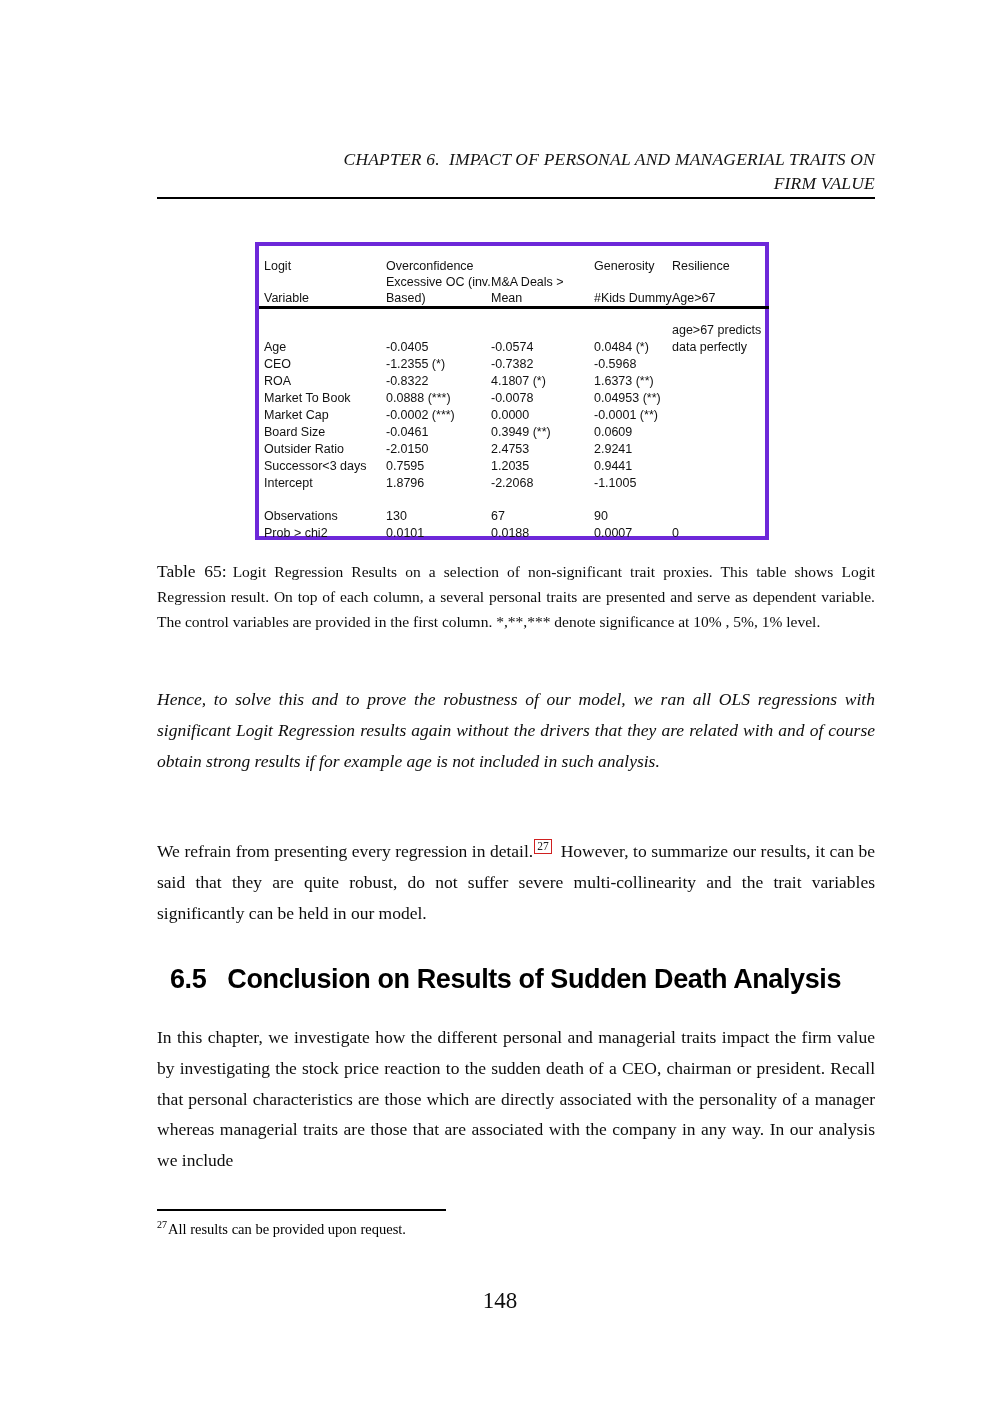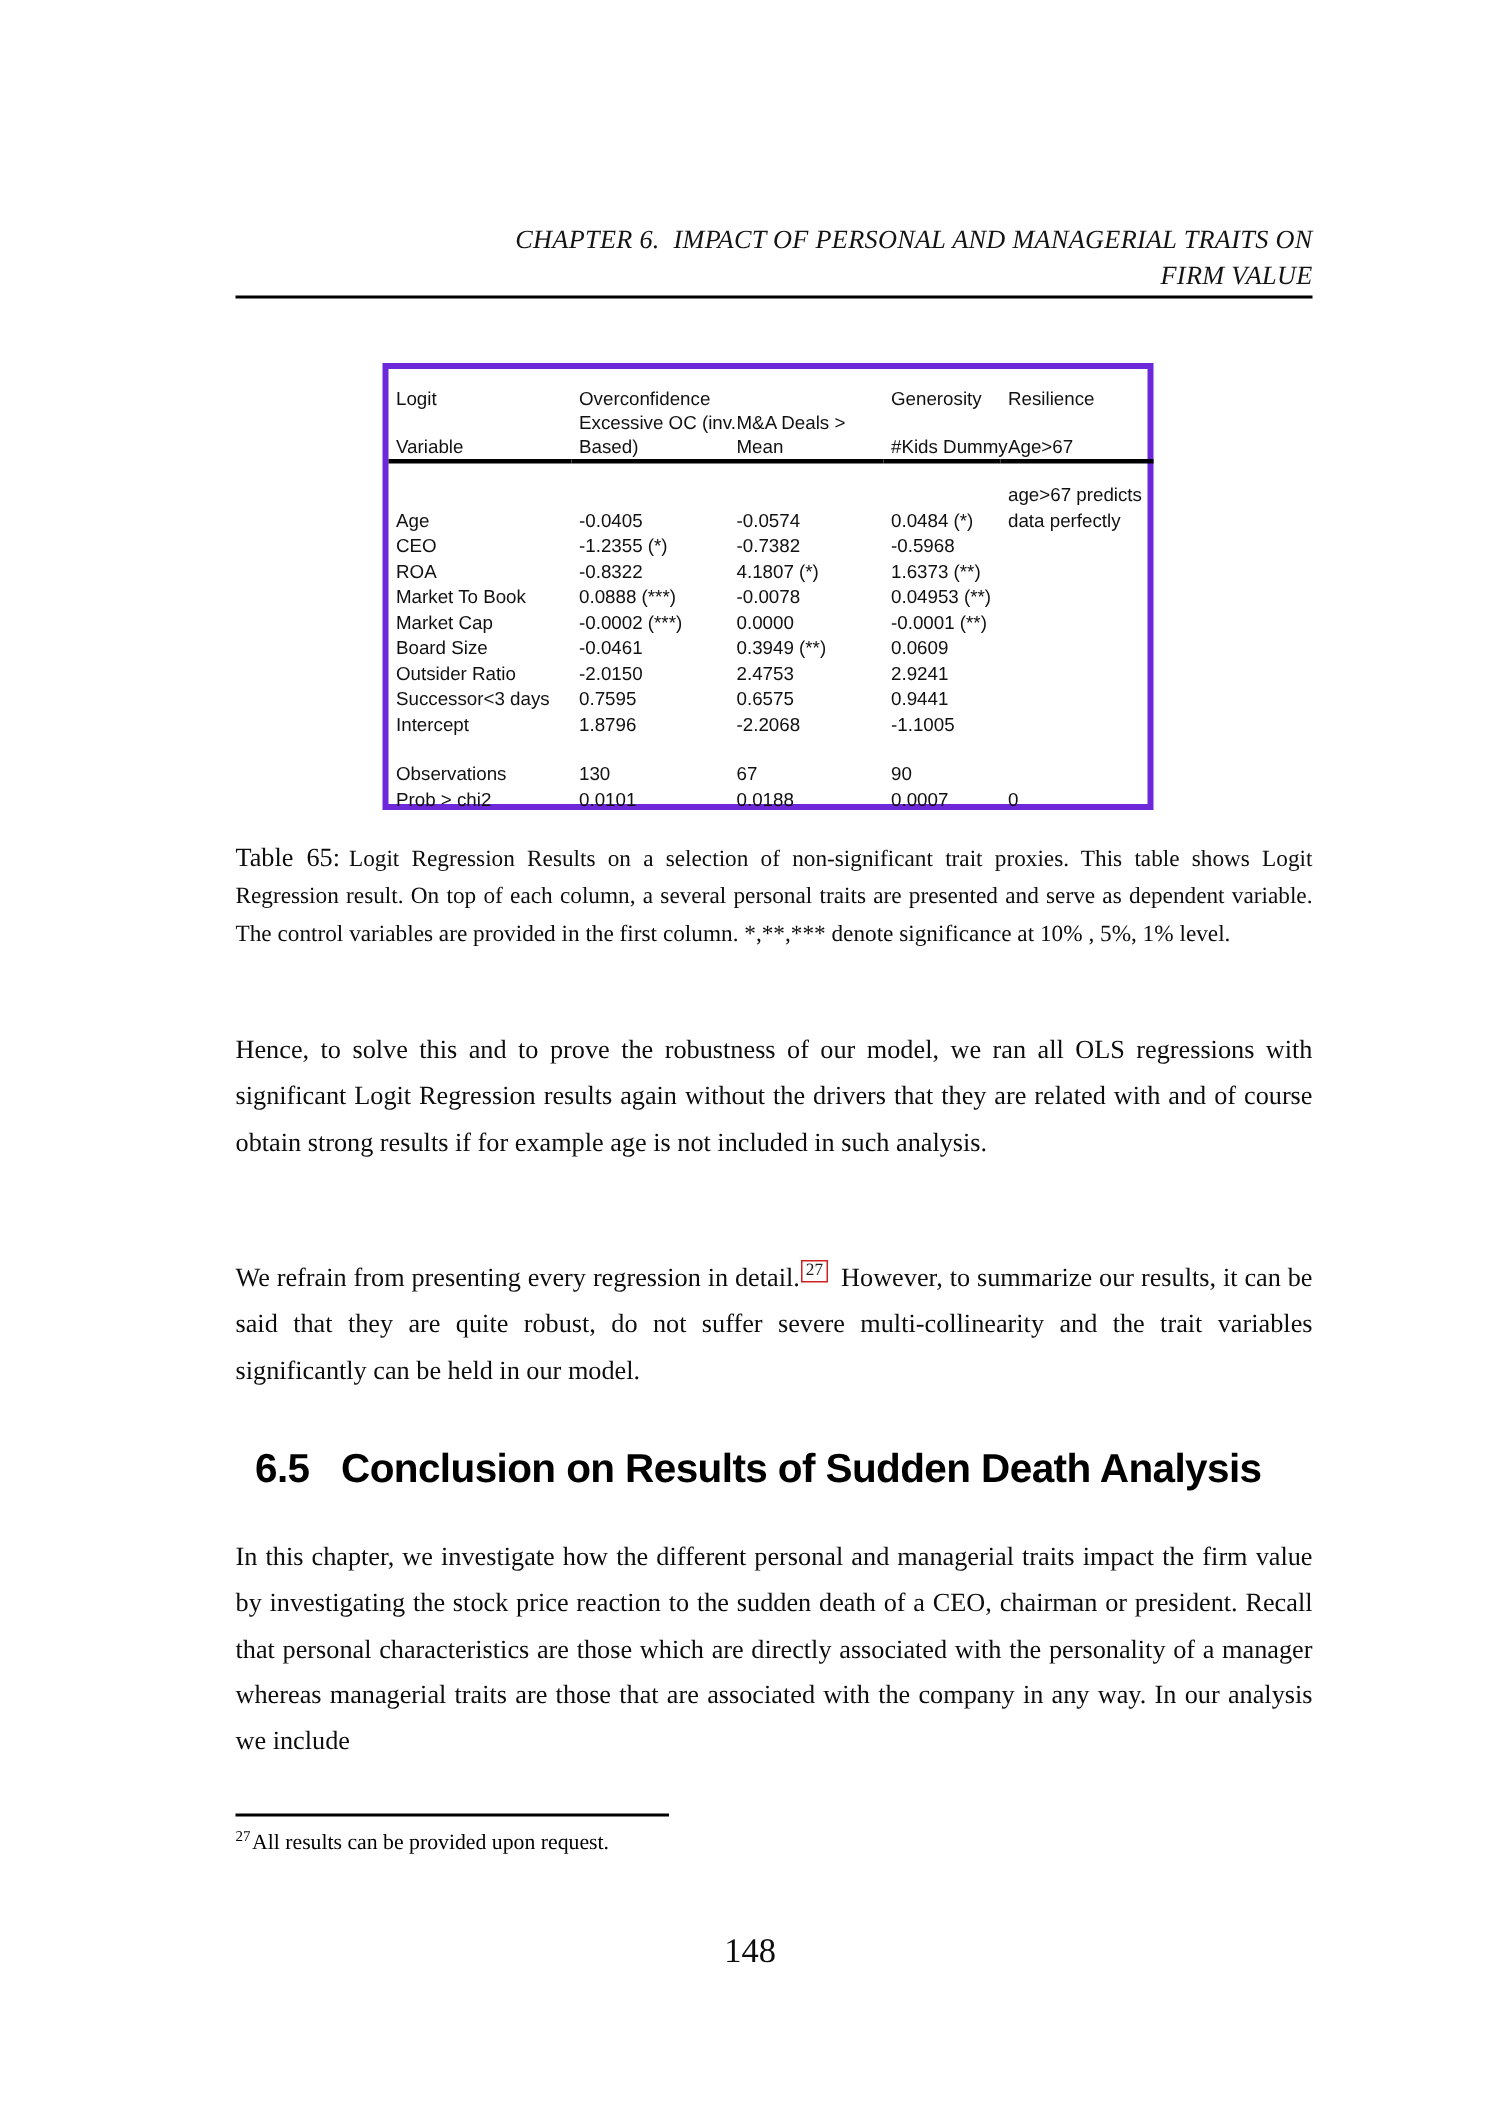--- a/index.html
+++ b/index.html
@@ -77,21 +77,21 @@
   
   .para {
     position: absolute;
     left: 157px; width: 718px;
     font-size: 17.5px;
     line-height: 30.8px;
     text-align: justify;
     color: #0d0d0d;
     margin: 0;
   }
-  .p1 { top: 648px; }
+  .p1 { top: 648px; font-style: italic; }
   .p2 { top: 800px; }
   .p3 { top: 986px; }
 
   
   .fnref {
     display: inline-block;
     position: relative;
     top: -7px;
     font-size: 11.5px;
     line-height: 13px;
@@ -244,21 +244,21 @@
         <tr>
           <td>Outsider Ratio</td>
           <td>-2.0150</td>
           <td>2.4753</td>
           <td>2.9241</td>
           <td></td>
         </tr>
         <tr>
           <td>Successor&lt;3 days</td>
           <td>0.7595</td>
-          <td>0.6575</td>
+          <td>1.2035</td>
           <td>0.9441</td>
           <td></td>
         </tr>
         <tr>
           <td>Intercept</td>
           <td>1.8796</td>
           <td>-2.2068</td>
           <td>-1.1005</td>
           <td></td>
         </tr>

